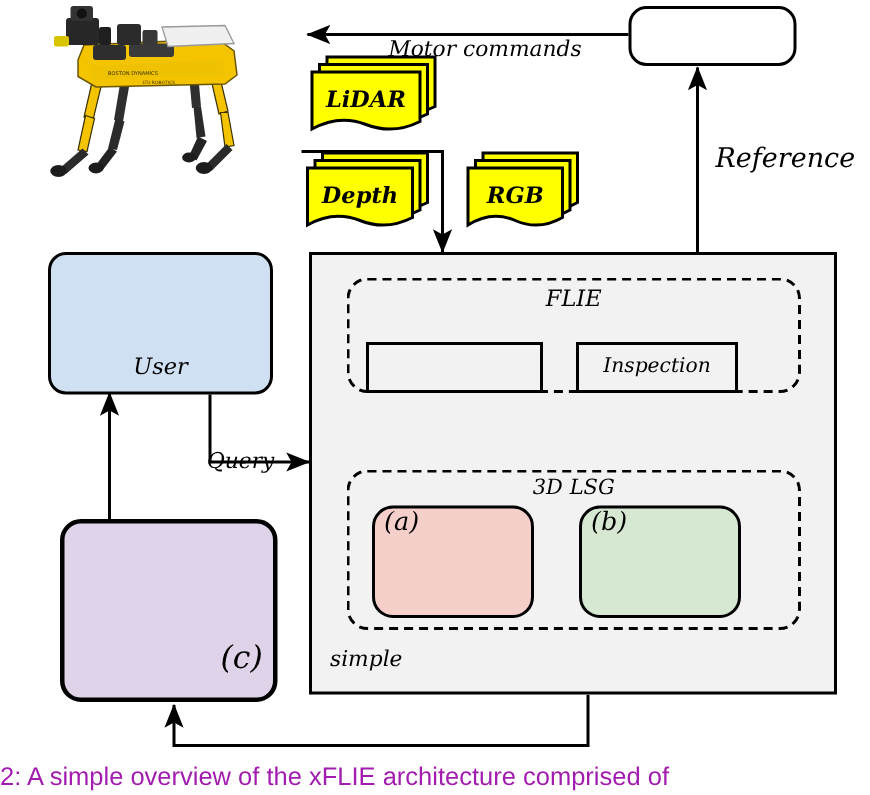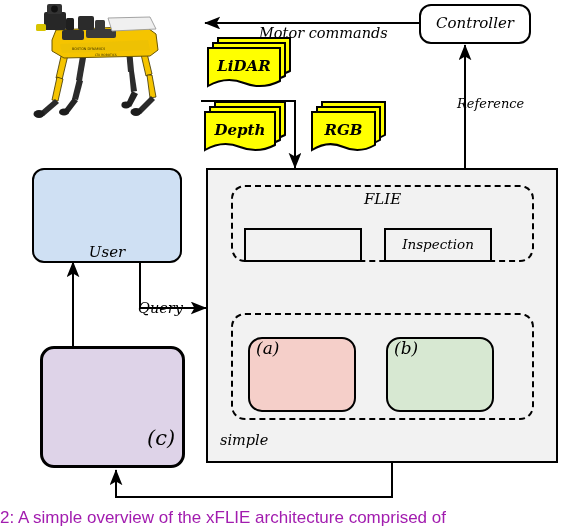--- a/index.html
+++ b/index.html
@@ -236,43 +236,43 @@
       </g>
 
     <g>
       <circle cx="100" cy="193" r="12.5" fill="#fff" stroke="#000" stroke-width="2.6"></circle>
       <path d="M79,233 a21,25 0 0 1 42,0 z" fill="#fff" stroke="#000" stroke-width="2.6"></path>
       <line x1="79" y1="233" x2="121" y2="233" stroke="#000" stroke-width="2.6"></line>
     </g>
   </svg>
 
   <div class="abs box-round" style="left:419px; top:4px; width:112px; height:40px;"></div>
-  <div class="abs lbl" style="left:419px; top:16px; width:112px; text-align:center; font-size:15px;">Controller</div>
 
   <div class="abs lbl" style="left:259px; top:26px; font-size:14.5px;">Motor commands</div>
 
-  <div class="abs lbl" style="left:457px; top:97px; font-size:13px;">Reference</div>
+  <div class="abs lbl" style="left:477px; top:97px; font-size:18px;">Reference</div>
 
   <div class="abs lbl" style="left:138px; top:285px; font-size:14.5px;margin-top:16px;">Query</div>
 
   <div class="abs box-round" style="left:32px; top:168px; width:150px; height:95px; background:#cfe0f3;"></div>
-  <div class="abs lbl" style="left:32px; top:237px; width:150px; text-align:center; font-size:15px; z-index:3;margin-top:8px;">User</div>
+  <div class="abs lbl" style="left:32px; top:237px; width:150px; text-align:center; font-size:15px; z-index:3;">User</div>
 
   <div class="abs box-sharp" style="left:206px; top:168px; width:352px; height:295px;"></div>
   <div class="abs lbl" style="left:220px; top:433px; font-size:14.5px; z-index:3;">simple</div>
 
   <div class="abs box-dashed" style="left:231px; top:185px; width:303px; height:77px;"></div>
   <div class="abs lbl" style="left:231px; top:192px; width:303px; text-align:center; font-size:15px; z-index:3;">FLIE</div>
 
   <div class="abs box-sharp" style="left:244px; top:228px; width:118px; height:34px;"></div>
 
   <div class="abs box-sharp" style="left:384px; top:228px; width:108px; height:34px;"></div>
   <div class="abs lbl" style="left:384px; top:238px; width:108px; text-align:center; font-size:13.5px; z-index:3;">Inspection</div>
 
   <div class="abs box-dashed" style="left:231px; top:313px; width:303px; height:107px;"></div>
+  <div class="abs lbl" style="left:231px; top:318px; width:303px; text-align:center; font-size:14px; z-index:3;">3D LSG</div>
 
   <div class="abs panel-round" style="left:248px; top:337px; width:108px; height:75px; background:#f5cfc9;"></div>
   <div class="abs lbl" style="left:256px; top:340px; font-size:17px; z-index:4;">(a)</div>
 
   <div class="abs panel-round" style="left:386px; top:337px; width:108px; height:75px; background:#d7e8d2;"></div>
   <div class="abs lbl" style="left:394px; top:340px; font-size:17px; z-index:4;">(b)</div>
 
   <div class="abs panel-round" style="left:40px; top:346px; width:145px; height:122px; background:#ded3e8; border-width:3px;"></div>
   <div class="abs lbl" style="left:147px; top:428px; font-size:21px; z-index:4;">(c)</div>
 

